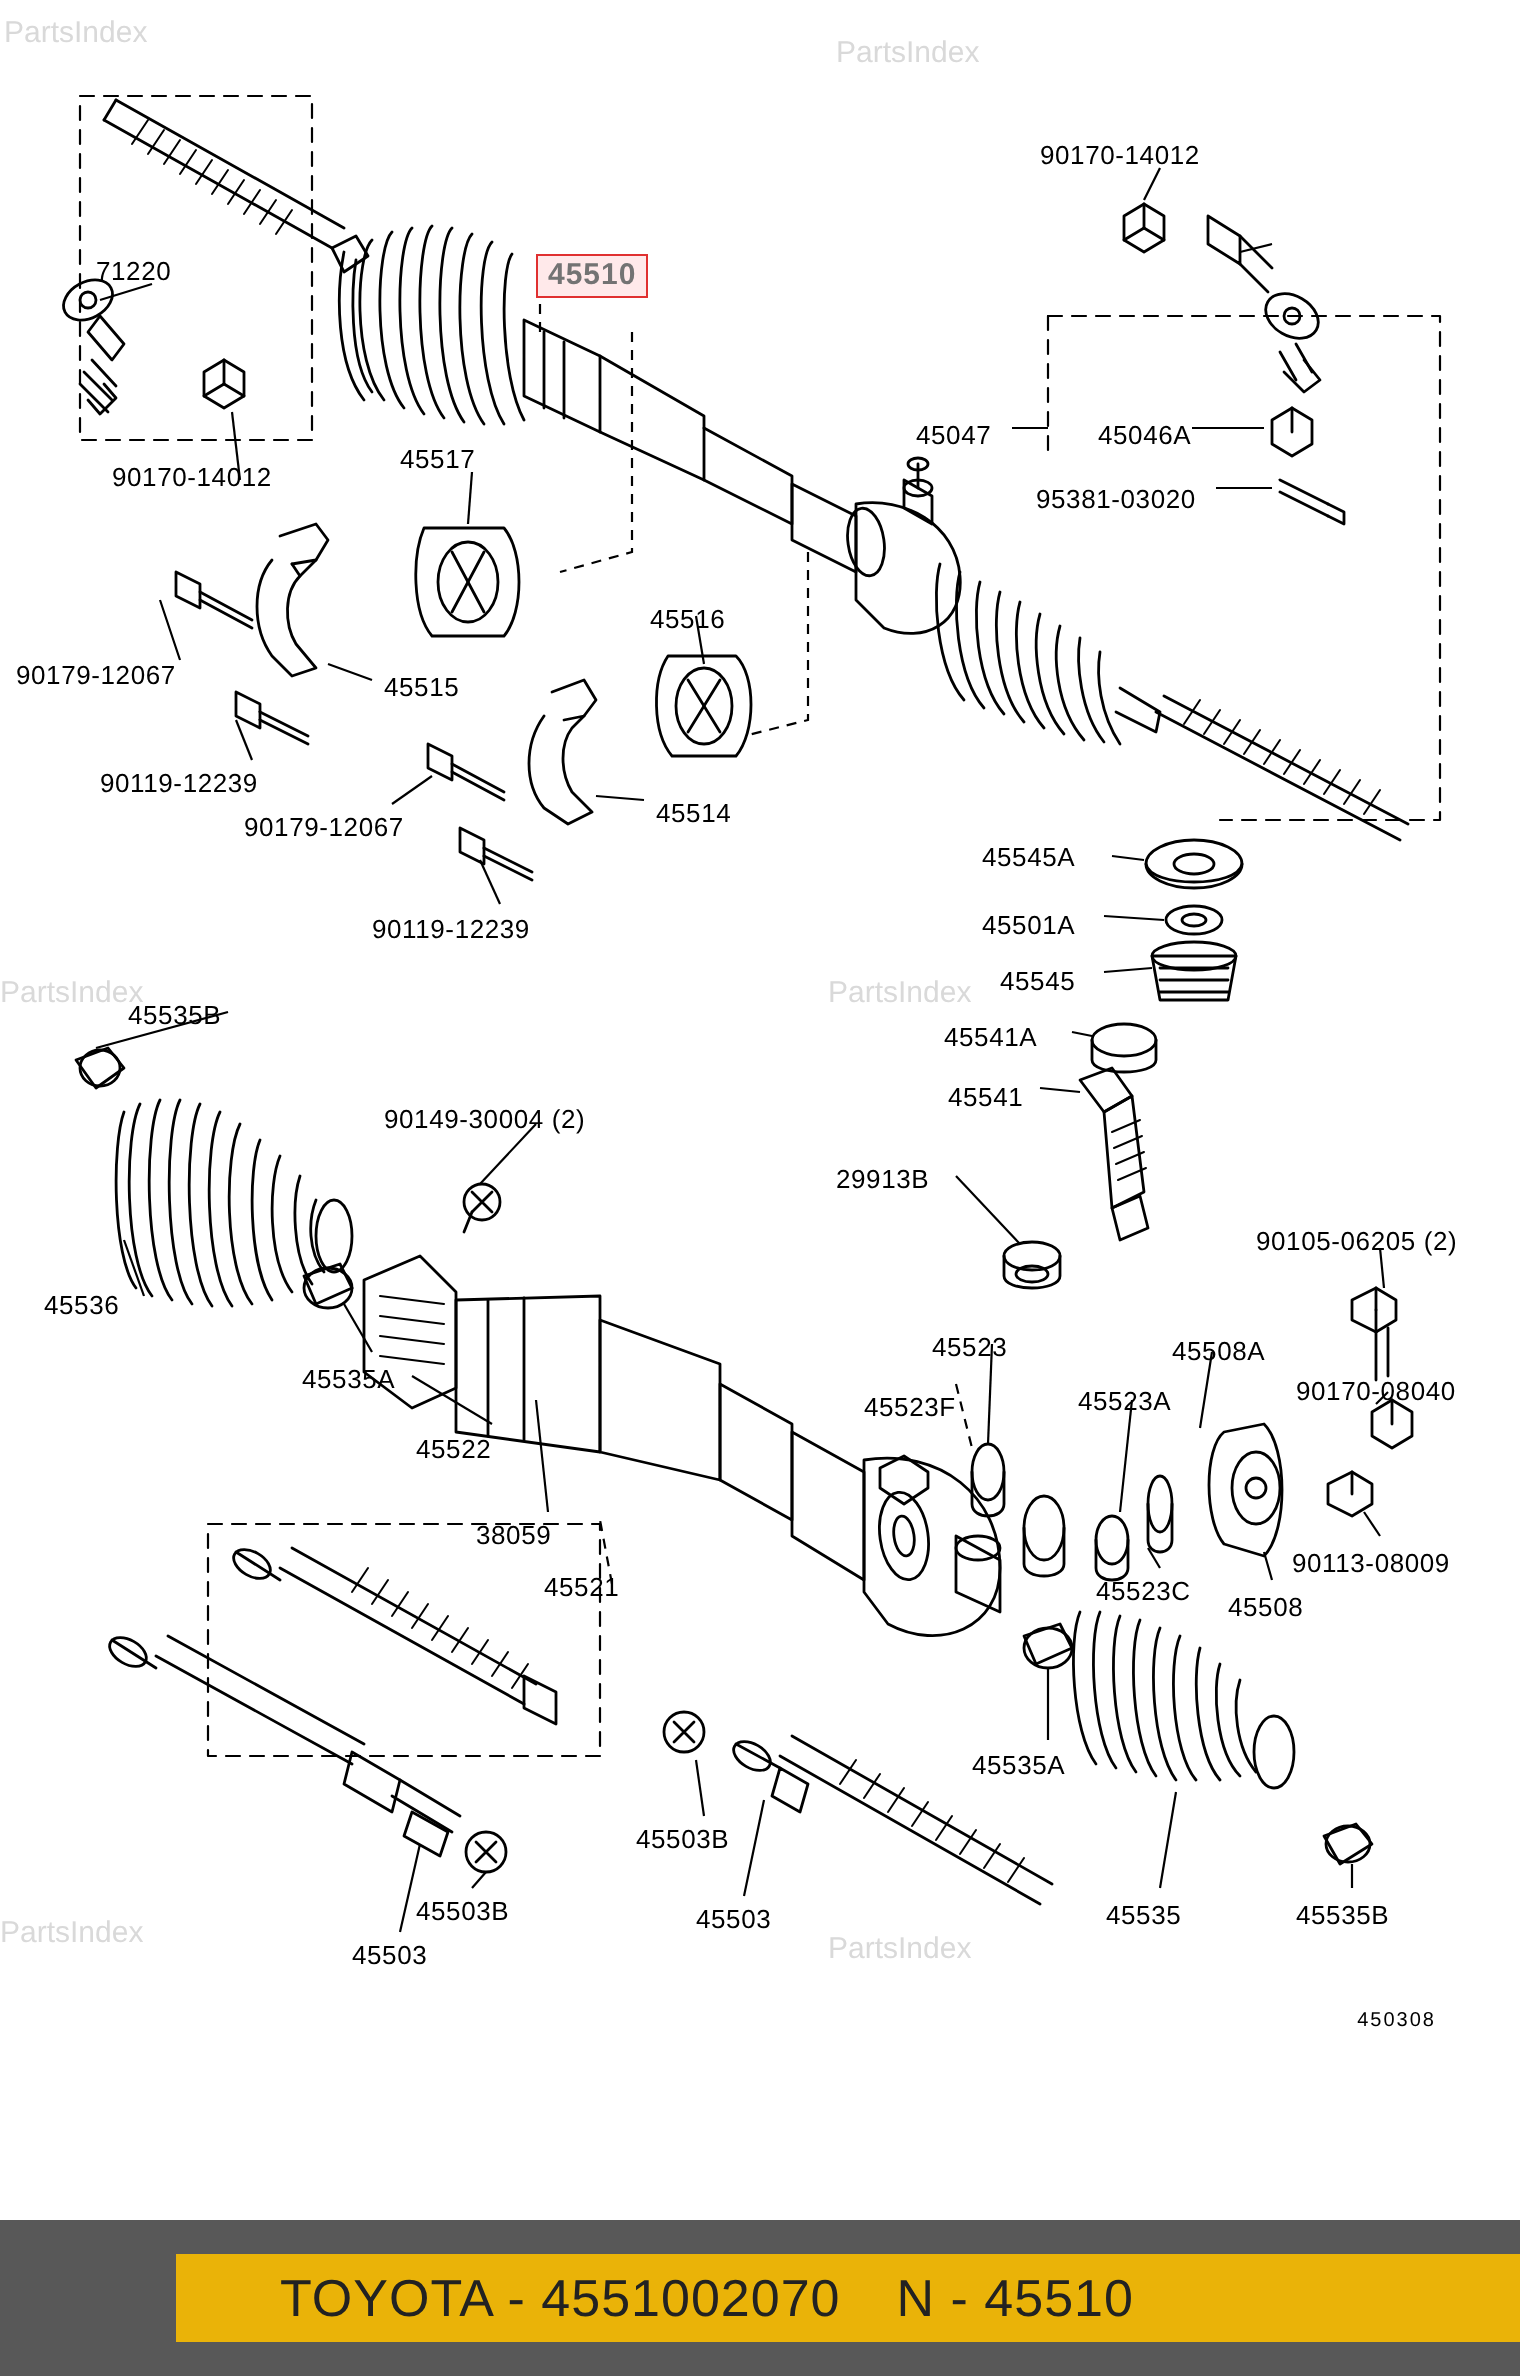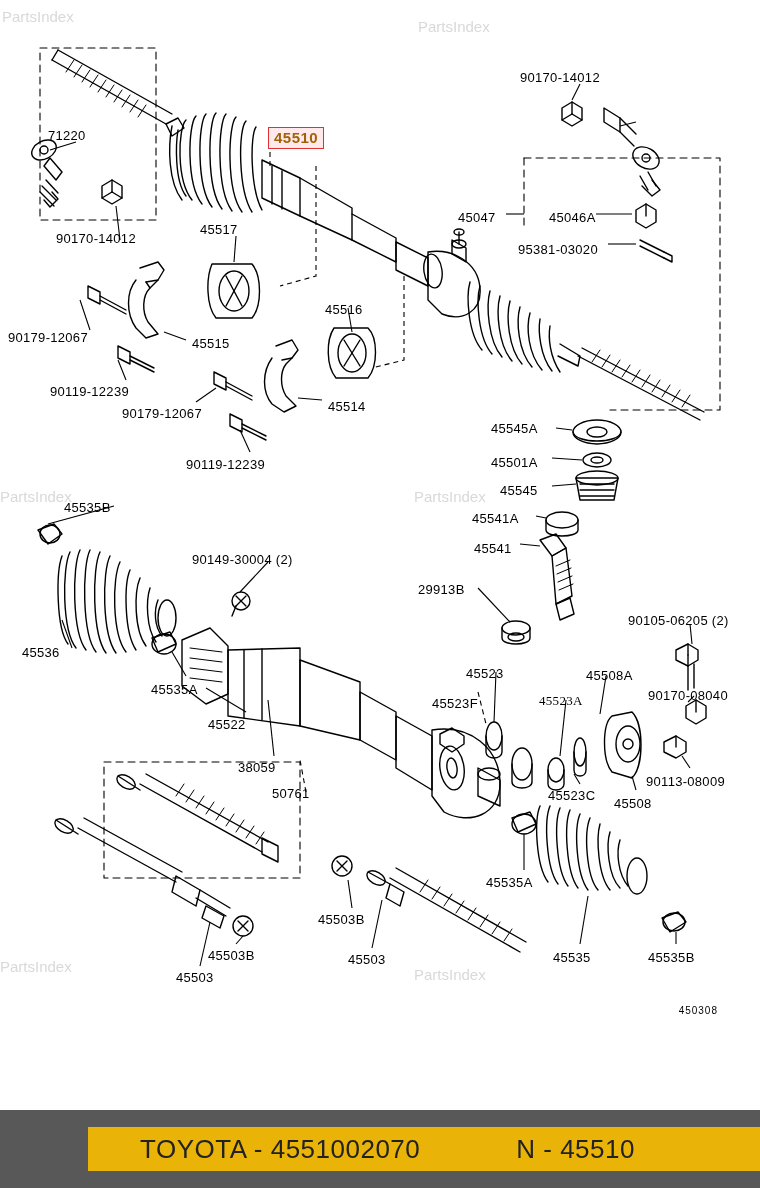--- a/index.html
+++ b/index.html
@@ -31,21 +31,21 @@
     font-size: 13px;
     color: #000000;
     white-space: nowrap;
     letter-spacing: 0.3px;
   }
   .hl {
     position: absolute;
     font-family: "Liberation Sans", sans-serif;
     font-size: 15px;
     font-weight: bold;
-    color: #a16207;
+    color: #737373;
     background: #ffe9ea;
     border: 1.4px solid #e03030;
     padding: 1px 5px 2px 5px;
     white-space: nowrap;
     letter-spacing: 0.5px;
   }
   .wm {
     position: absolute;
     font-family: "Liberation Sans", sans-serif;
     font-size: 15px;
@@ -82,21 +82,21 @@
   #footer-left {
     font-size: 26px;
     color: #222;
     letter-spacing: 0.5px;
     margin-left: 52px;
   }
   #footer-right {
     font-size: 26px;
     color: #222;
     letter-spacing: 0.5px;
-    margin-left: 96px;
+    margin-left: 28px;
   }
 </style>
 </head>
 <body>
 
 <div id="diagram">
 
   <svg width="760" height="1110" viewBox="0 0 760 1110">
     <g fill="none" stroke="#000000" stroke-width="1.4" stroke-linejoin="round" stroke-linecap="round">
 
@@ -494,24 +494,24 @@
   <div class="lbl" style="left:500px; top:483px;">45545</div>
   <div class="lbl" style="left:472px; top:511px;">45541A</div>
   <div class="lbl" style="left:474px; top:541px;">45541</div>
   <div class="lbl" style="left:418px; top:582px;">29913B</div>
   <div class="lbl" style="left:64px; top:500px;">45535B</div>
   <div class="lbl" style="left:192px; top:552px;">90149-30004 (2)</div>
   <div class="lbl" style="left:22px; top:645px;">45536</div>
   <div class="lbl" style="left:151px; top:682px;">45535A</div>
   <div class="lbl" style="left:208px; top:717px;">45522</div>
   <div class="lbl" style="left:238px; top:760px;">38059</div>
-  <div class="lbl" style="left:272px; top:786px;">50761</div>
+  <div class="lbl" style="left:272px; top:786px;">45521</div>
   <div class="lbl" style="left:466px; top:666px;">45523</div>
   <div class="lbl" style="left:432px; top:696px;">45523F</div>
-  <div class="lbl" style="left:539px; top:693px;font-family:Liberation Serif, serif;">45523A</div>
+  <div class="lbl" style="left:539px; top:693px;">45523A</div>
   <div class="lbl" style="left:586px; top:668px;">45508A</div>
   <div class="lbl" style="left:628px; top:613px;">90105-06205 (2)</div>
   <div class="lbl" style="left:648px; top:688px;">90170-08040</div>
   <div class="lbl" style="left:646px; top:774px;">90113-08009</div>
   <div class="lbl" style="left:614px; top:796px;">45508</div>
   <div class="lbl" style="left:548px; top:788px;">45523C</div>
   <div class="lbl" style="left:486px; top:875px;">45535A</div>
   <div class="lbl" style="left:553px; top:950px;">45535</div>
   <div class="lbl" style="left:648px; top:950px;">45535B</div>
   <div class="lbl" style="left:318px; top:912px;">45503B</div>

